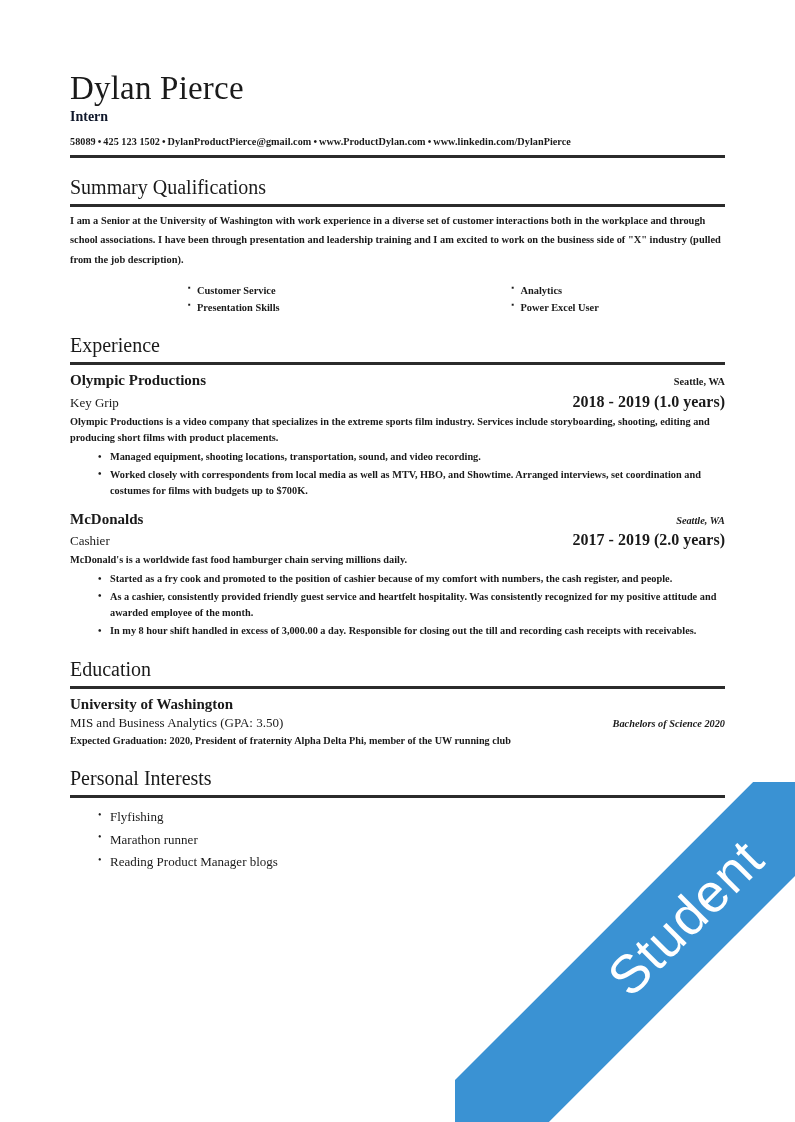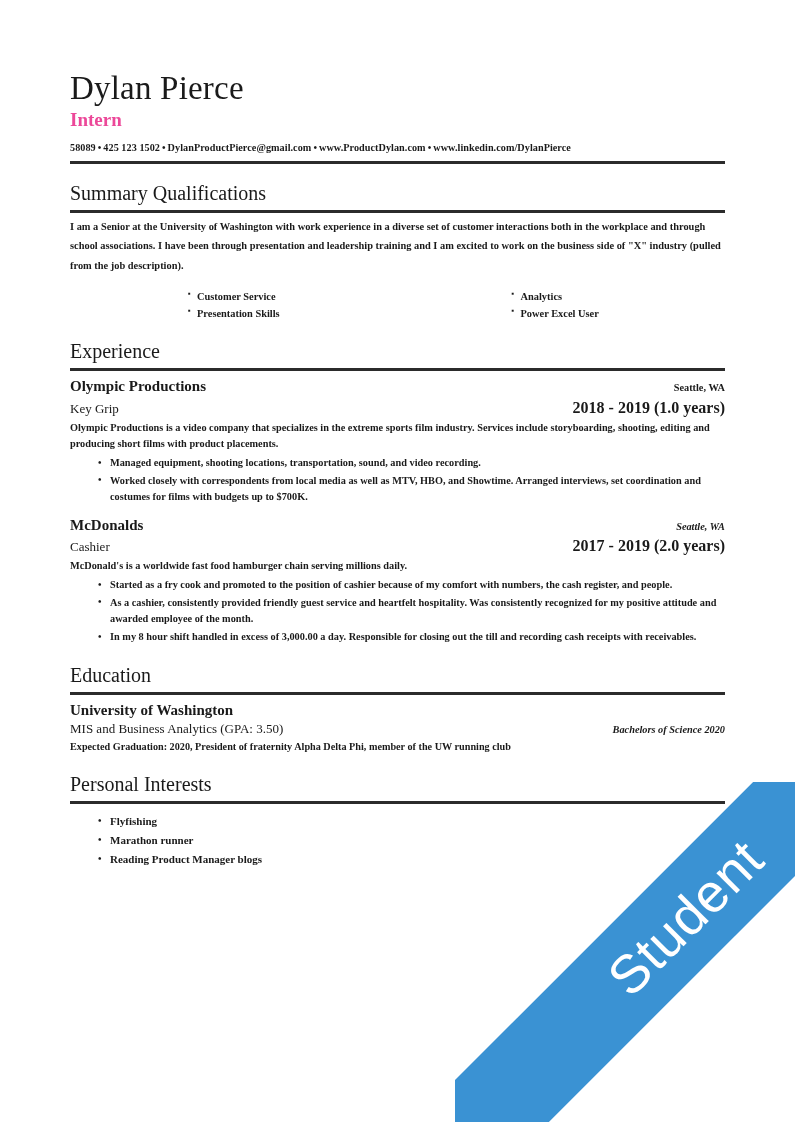--- a/index.html
+++ b/index.html
@@ -29,25 +29,25 @@
   
   .name {
     font-size: 33px;
     font-weight: 400;
     letter-spacing: 0.2px;
     line-height: 1.12;
     margin: 0 0 2px 0;
     color: #1a1a1a;
   }
   .jobtitle {
-    font-size: 19px;
+    font-size: 14px;
     font-weight: 700;
     line-height: 1.2;
     margin: 0 0 9px 0;
-    color: #ec4899;
+    color: #0f172a;
   }
   .contact-line {
     font-size: 10.2px;
     font-weight: 700;
     line-height: 1.3;
     margin: 0 0 7px 0;
     color: #1a1a1a;
     letter-spacing: 0.05px;
   }
   .contact-sep { padding: 0 2px; }
@@ -180,22 +180,22 @@
     color: #1a1a1a;
   }
 
   
   .interests {
     margin: 8px 0 0 0;
     padding: 0;
     list-style: none;
   }
   .interests li {
-    font-size: 11px;
-    font-weight: 700;
+    font-size: 13px;
+    font-weight: 400;
     line-height: 1.72;
     color: #1a1a1a;
     position: relative;
     padding-left: 13px;
     margin-left: 27px;
   }
   .interests li::before {
     content: "\2022";
     position: absolute;
     left: 1px;

